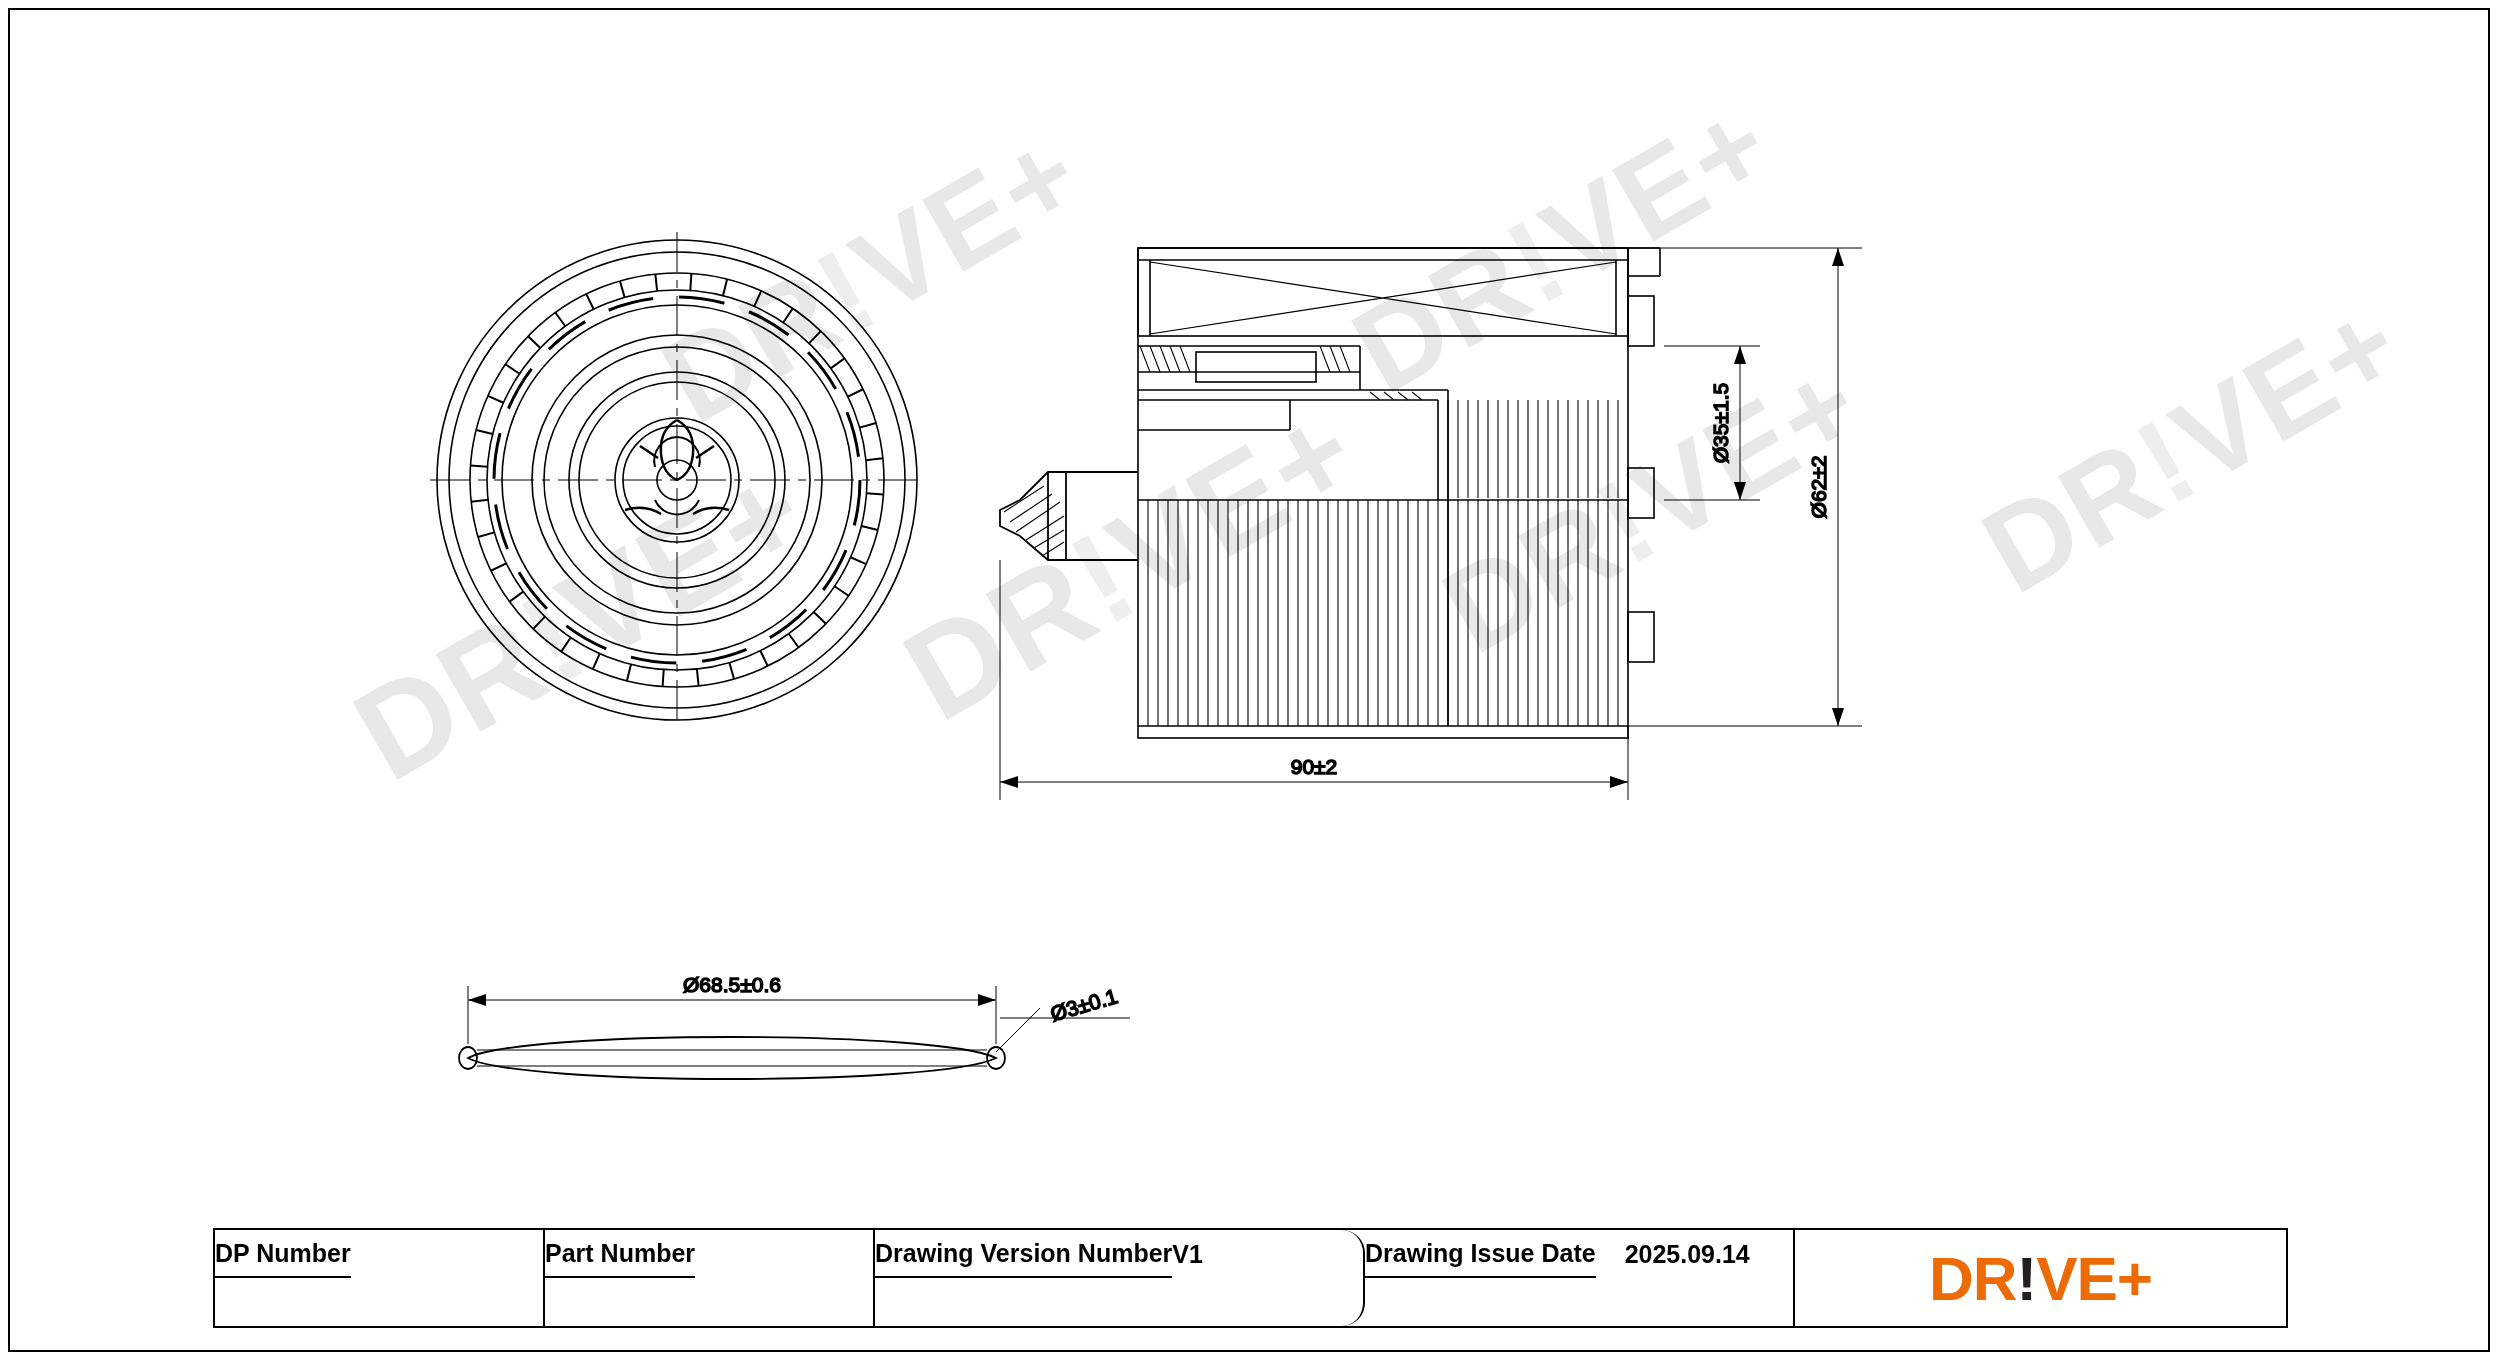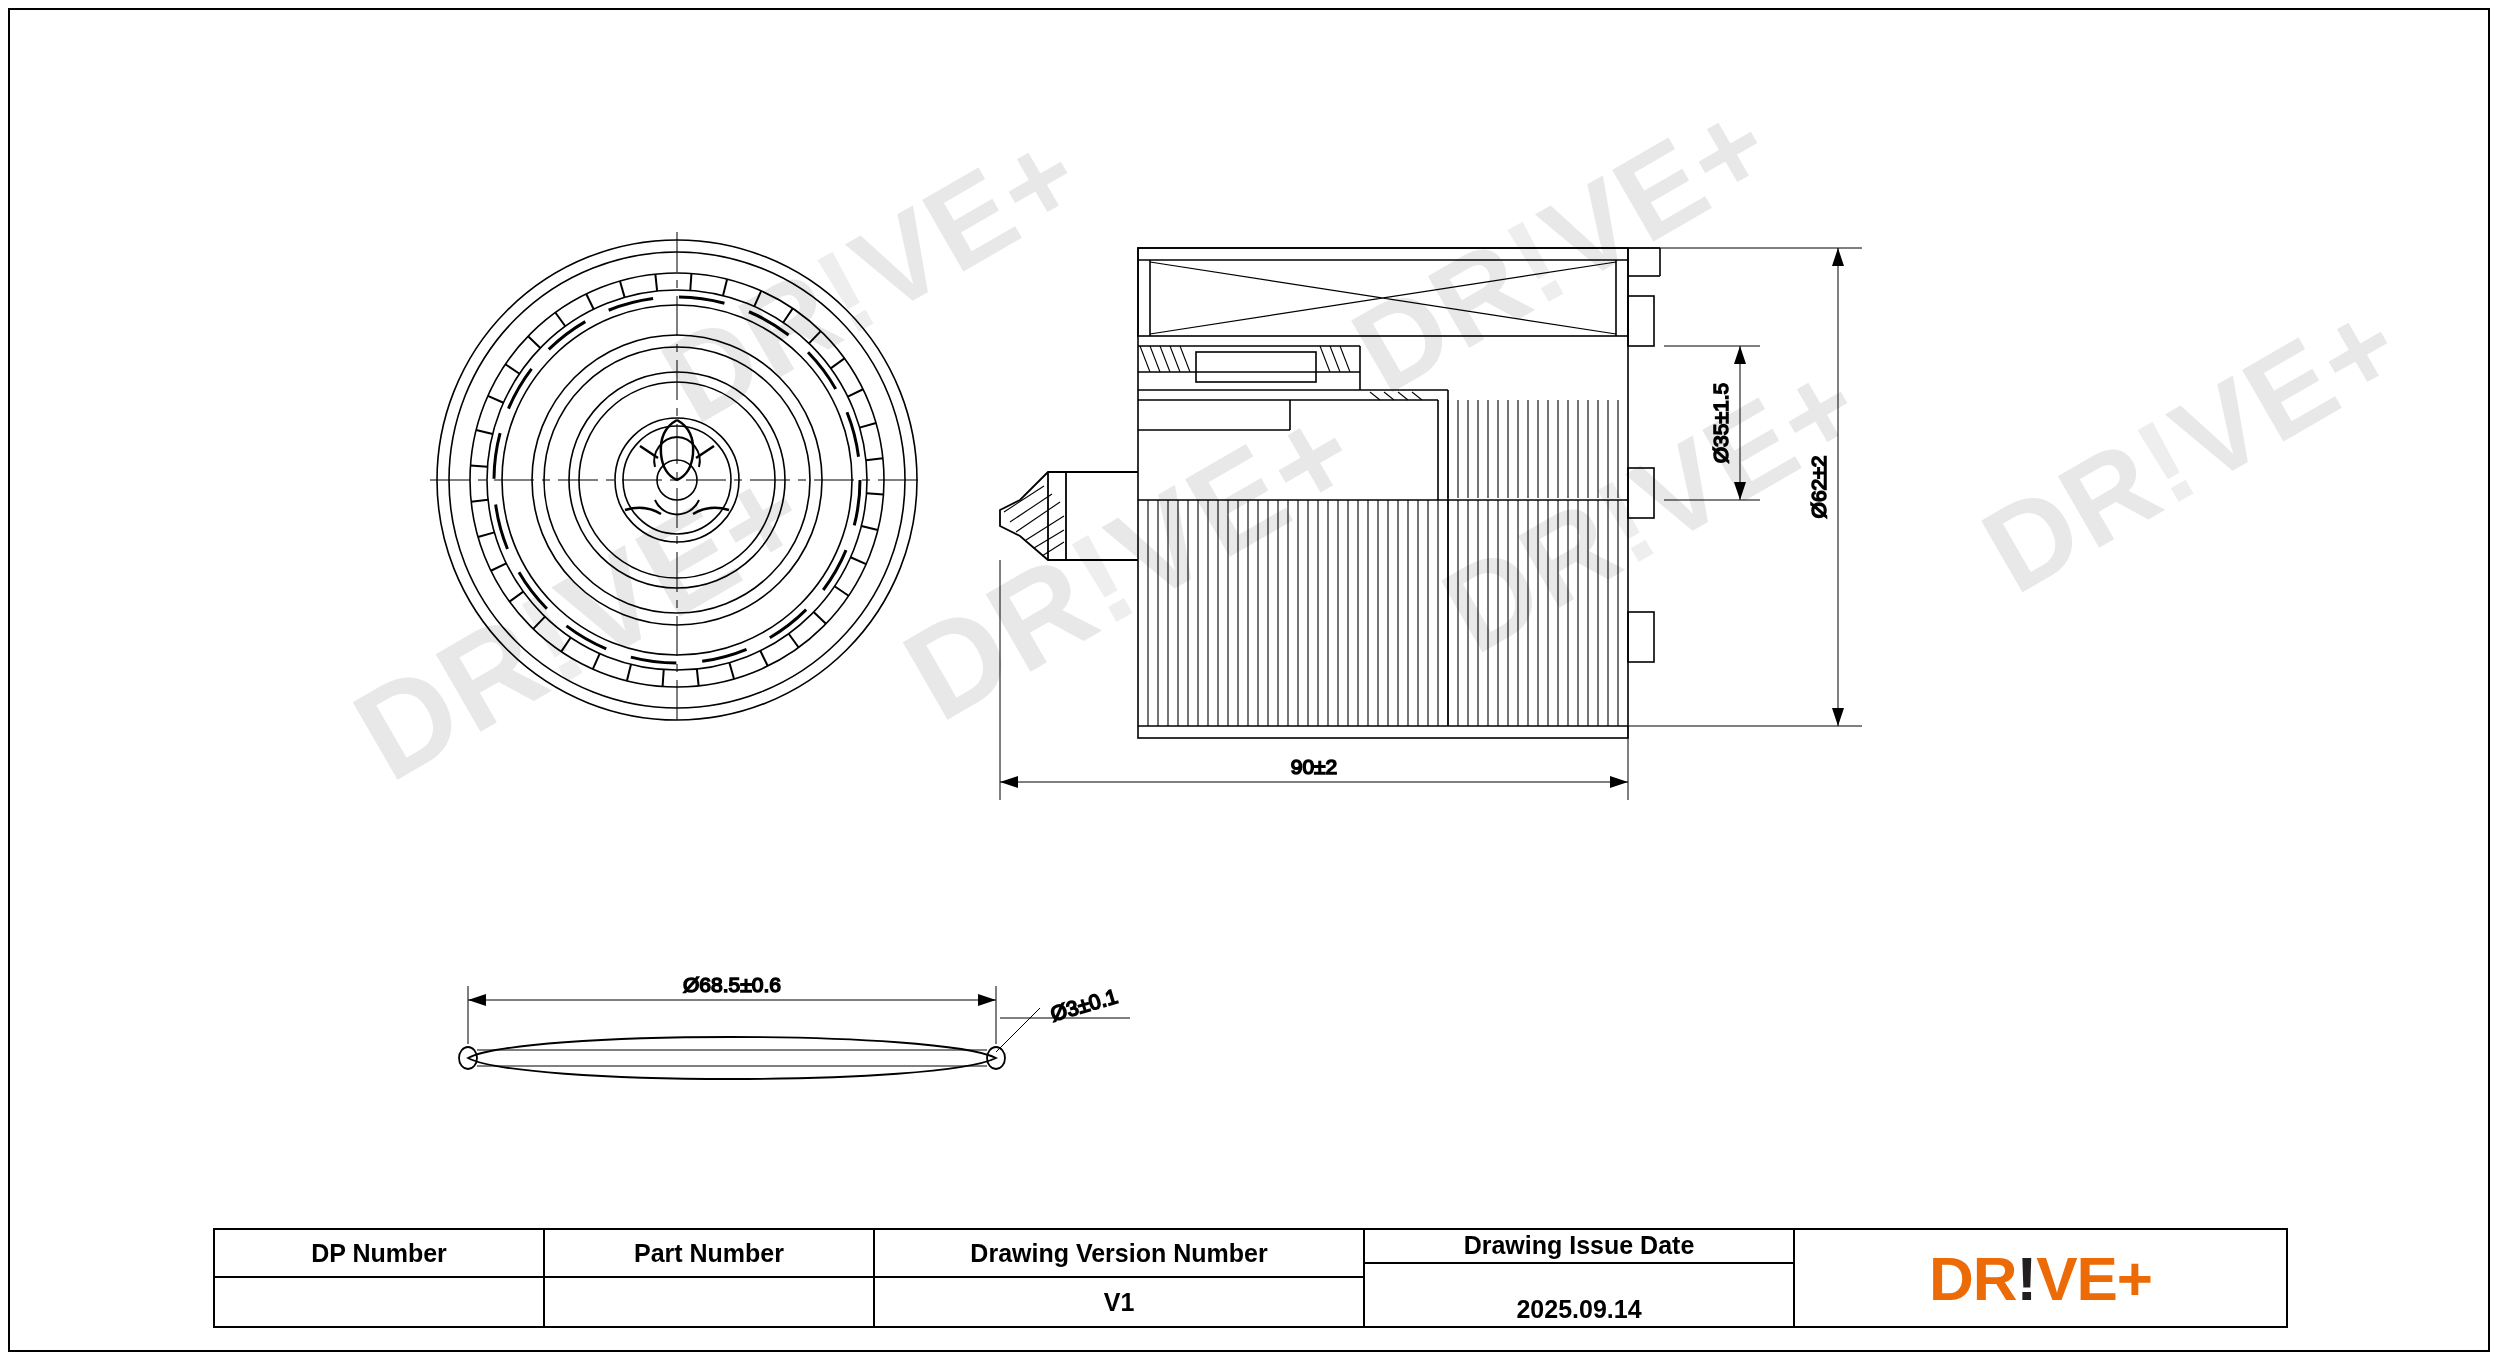--- a/index.html
+++ b/index.html
@@ -71,36 +71,35 @@
     height: 100px;
     border: 2px solid #000;
     box-sizing: border-box;
     display: flex;
     background: #fff;
   }
   .tb-col {
     border-right: 2px solid #000;
     box-sizing: border-box;
     display: flex;
-    flex-direction: column;
   }
   .tb-col:last-child { border-right: none; }
   .tb-head, .tb-val {
     height: 48px;
     display: flex;
     align-items: center;
     justify-content: center;
     font-size: 25px;
     font-weight: bold;
     box-sizing: border-box;
   }
   .tb-head { border-bottom: 2px solid #000; }
   .c1 { width: 330px; }
   .c2 { width: 330px; text-align: right; }
-  .c3 { width: 490px; }
+  .c3 { width: 490px; border-radius: 23px; }
   .c4 { width: 430px; gap: 29px; }
   .c5 { width: 491px; display:flex; align-items:center; justify-content:center; }
   .logo {
     font-size: 62px;
     font-weight: bold;
     letter-spacing: -1px;
     font-family: "Liberation Sans", sans-serif;
     color: #ED6B06;
     white-space: nowrap;
   }

